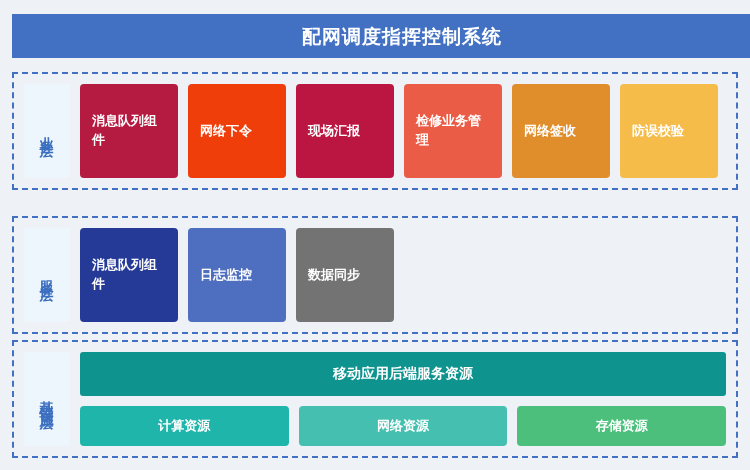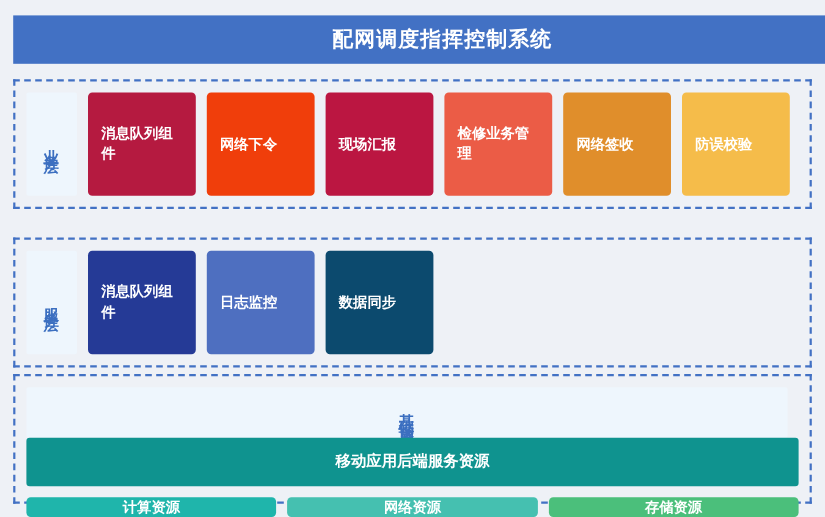--- a/index.html
+++ b/index.html
@@ -173,27 +173,27 @@
     <div class="layer-label" style="background: rgb(238, 246, 253); color: rgb(60, 111, 192);">
       <span class="layer-label-text">服务层</span>
     </div>
     <div class="cards">
       <div class="card" style="background: rgb(37, 58, 150);">
           <span>消息队列组件</span>
         </div>
       <div class="card" style="background: rgb(78, 111, 192);">
           <span>日志监控</span>
         </div>
-      <div class="card" style="background: #0c4a6e;">
+      <div class="card" style="background: #737373;">
           <span>数据同步</span>
         </div>
     </div>
   </div>
 
-  <div class="layer layer-infra" style="border-color: rgb(66, 113, 196); background: rgb(238, 241, 246); flex-direction: column;">
+  <div class="layer layer-infra" style="border-color: rgb(66, 113, 196); background: rgb(238, 241, 246);">
     <div class="layer-label" style="background: rgb(238, 246, 253); color: rgb(60, 111, 192);">
       <span class="layer-label-text">基础设施层</span>
     </div>
     <div class="infra-stack">
       <div class="infra-wide" style="background: rgb(15, 147, 143);">
           <span>移动应用后端服务资源</span>
         </div>
       <div class="infra-row">
         <div class="infra-cell" style="background: rgb(31, 181, 171);">
             <span>计算资源</span>

